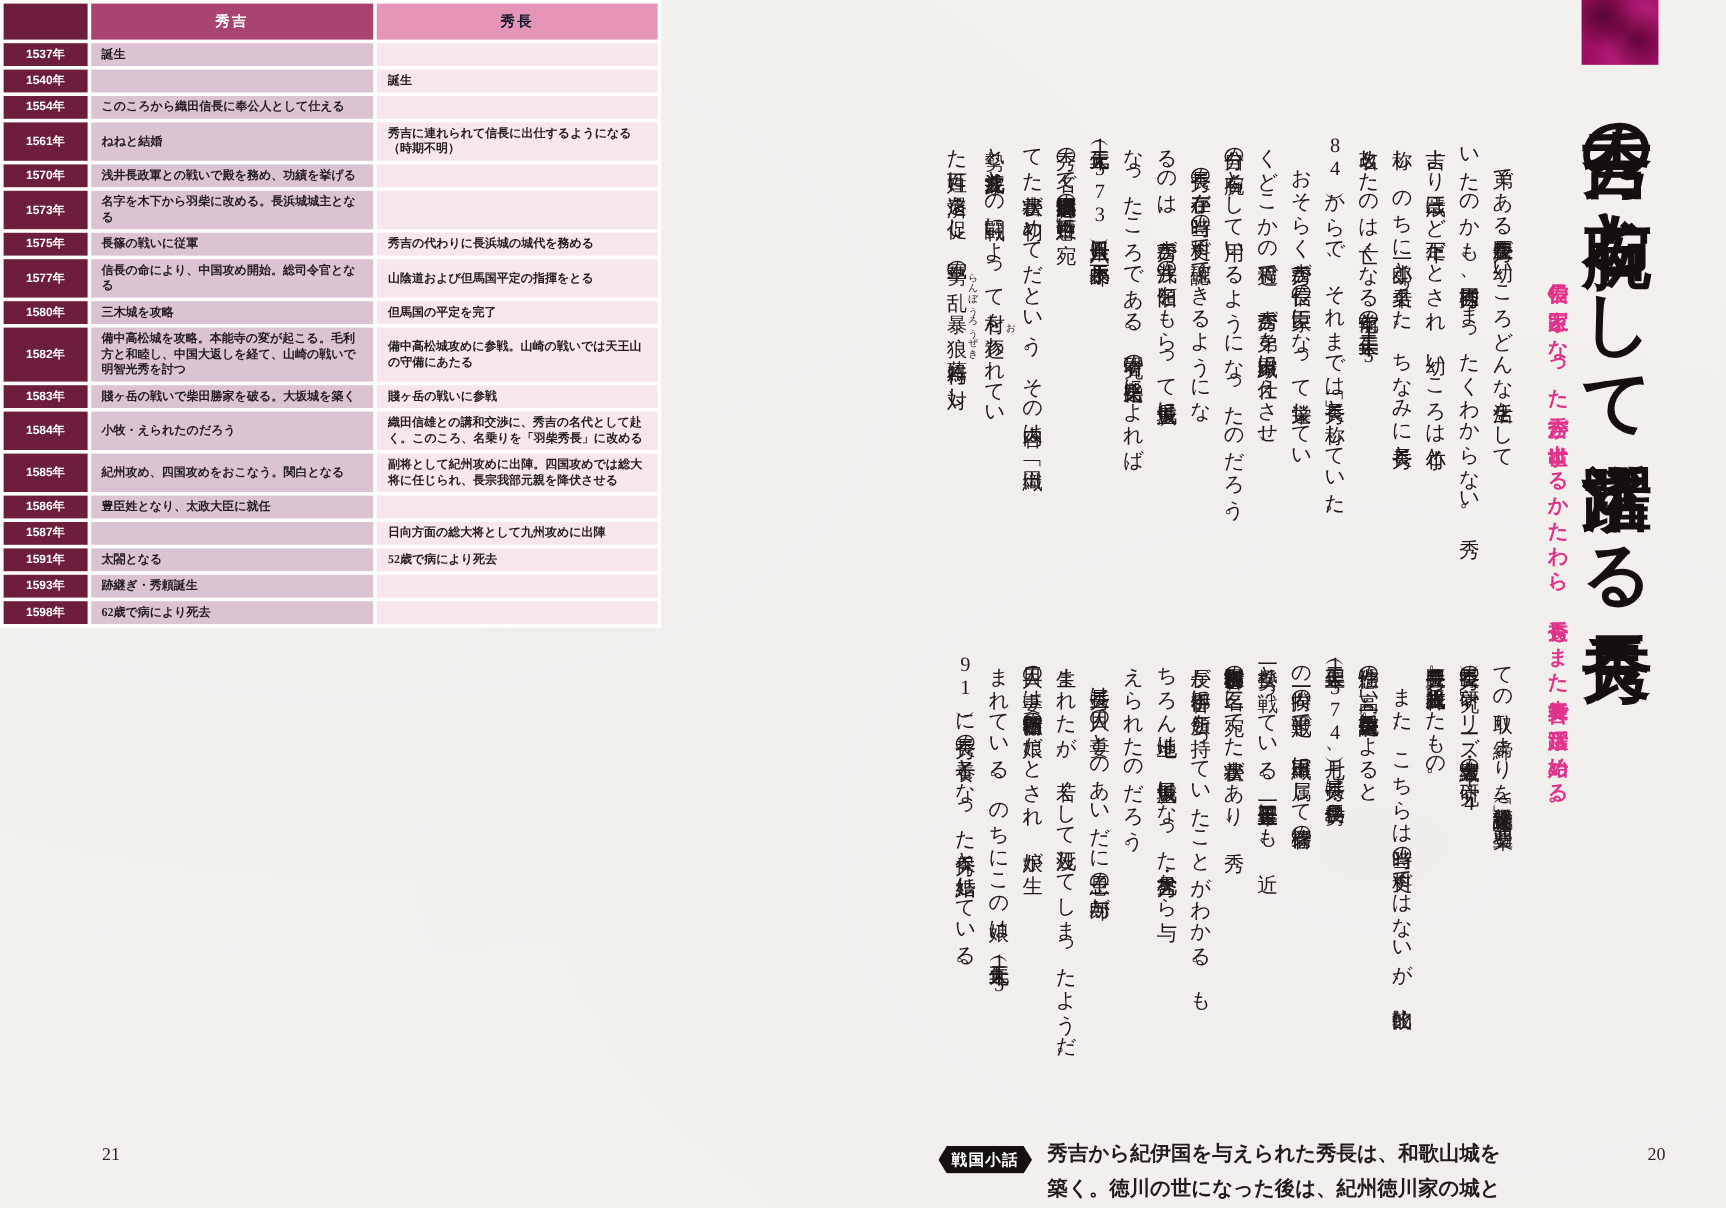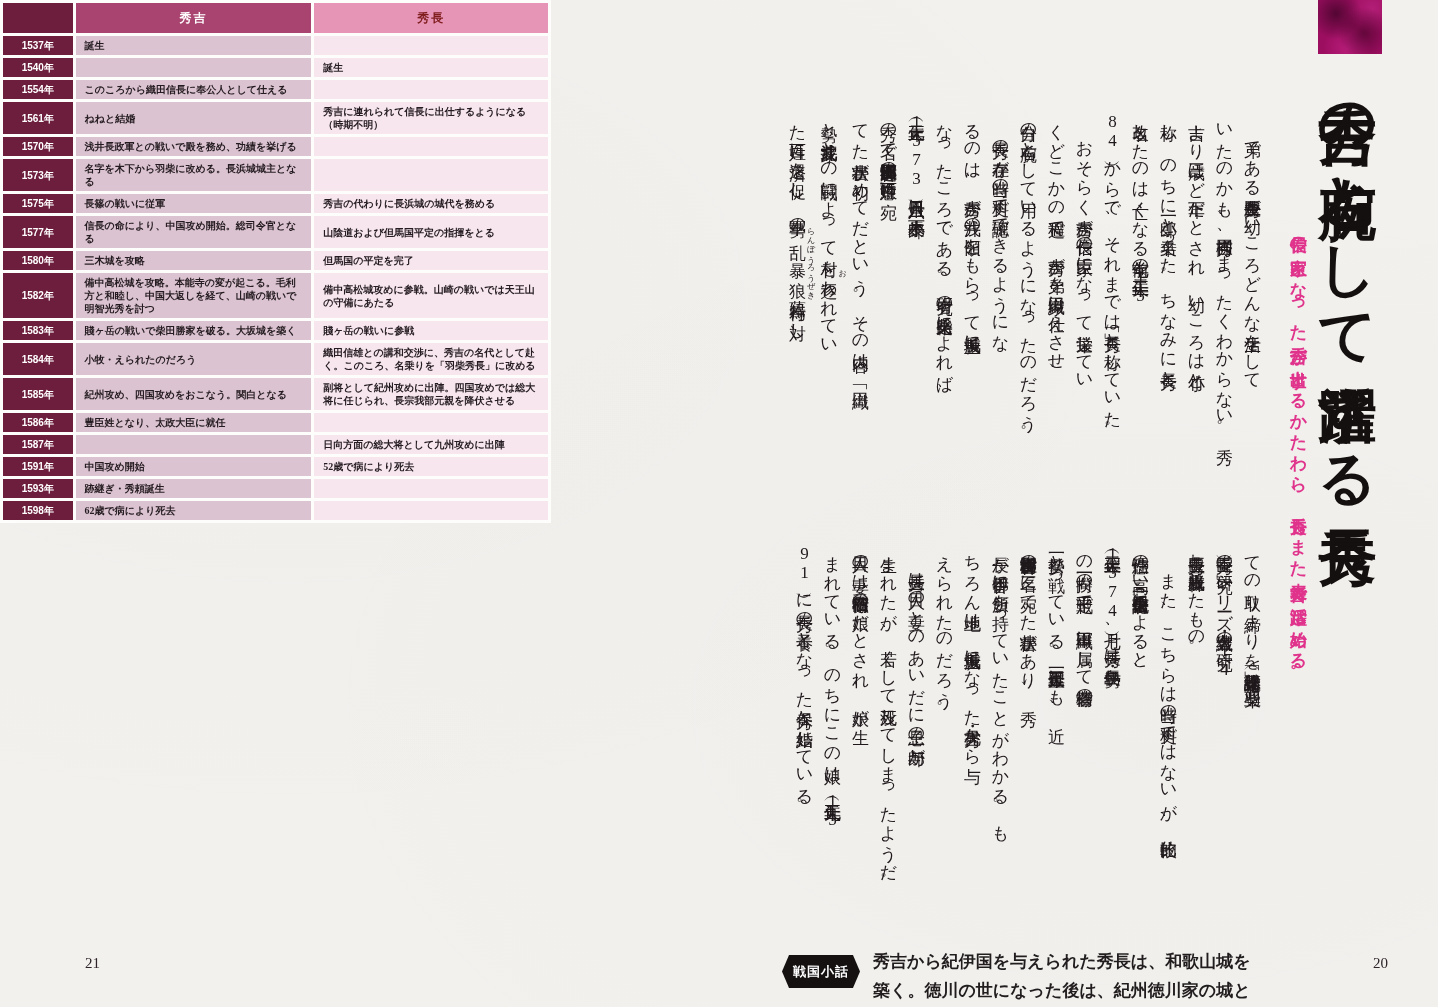--- a/index.html
+++ b/index.html
@@ -34,21 +34,21 @@
 
   
   .timeline-wrap { position:absolute; left:85; top:84; width:551px; }
   table.timeline { width:551px; border-collapse:separate; border-spacing:3px; background:#fdfdfc; }
   table.timeline col.c-year { width:70px; }
   table.timeline col.c-hideyoshi { width:240px; }
   table.timeline col.c-hidenaga { width:238px; }
   table.timeline th { height:30px; font-size:12px; font-weight:700; text-align:center; letter-spacing:2px; }
   th.year-h   { background:var(--year-bg,#6d1e3c); }
   th.hideyoshi-h { background:var(--hideyoshi-header-bg,#a8446f); color:#fff; }
-  th.hidenaga-h  { background:var(--hidenaga-header-bg,#e795b7); color:#7f1d1d; }
+  th.hidenaga-h  { background:var(--hidenaga-header-bg,#e795b7); color:#0f172a; }
   table.timeline td { font-size:10px; line-height:1.3; padding:3px 9px; vertical-align:middle; }
   td.year { background:var(--year-bg,#6d1e3c); color:#fff; text-align:center;
     font-family:"Liberation Sans","DejaVu Sans",sans-serif; font-weight:700; font-size:15px; white-space:nowrap; }
   td.hideyoshi { background:var(--hideyoshi-cell-bg,#dcc3d1); color:#241c20; font-weight:600; }
   td.hidenaga  { background:var(--hidenaga-cell-bg,#f7e6ee); color:#241c20; font-weight:600; }
 
   .page-num { position:absolute; font-size:15px; color:#2c2428; font-family:"Liberation Serif",serif; }
   .page-num.pn-left { left:85px; top:955px; }
   .page-num.pn-right { left:1373px; top:955px; }
 
@@ -70,21 +70,21 @@
 
   .body-block { position:absolute; right:172px; font-size:17px; color:#1f191c;
     font-family:"Liberation Serif","DejaVu Serif",serif; }
   .body-block p { line-height:28px; margin:0; }
   .body-block ruby rt { font-size:8px; letter-spacing:0; }
   .block-upper { top:112px; height:436px; }
   .block-lower { top:544px; height:410px; }
 
   
   .footnote { position:absolute; left:782px; top:948px; width:478px; display:flex; gap:13px; align-items:flex-start; }
-  .footnote-badge { flex:0 0 auto; margin-top:7px; width:78px; height:33px; background:#141110; color:#fff;
+  .footnote-badge { flex:0 0 auto; margin-top:7px; width:78px; height:23px; background:#141110; color:#fff;
     display:flex; align-items:center; justify-content:center;
     font-family:"Liberation Sans",sans-serif; font-size:13px; font-weight:700; letter-spacing:1px;
     clip-path:polygon(0 50%, 9% 0, 91% 0, 100% 50%, 91% 100%, 9% 100%); }
   .footnote-text { font-family:"Liberation Sans","DejaVu Sans",sans-serif; font-size:17px; font-weight:700;
     line-height:1.7; color:#211d1f; width:385px; }
 </style>
 </head>
 <body>
 
 <div class="spread">
@@ -194,21 +194,21 @@
               <td class="hideyoshi">豊臣姓となり、太政大臣に就任</td>
               <td class="hidenaga"></td>
             </tr>
             <tr>
               <td class="year">1587年</td>
               <td class="hideyoshi"></td>
               <td class="hidenaga">日向方面の総大将として九州攻めに出陣</td>
             </tr>
             <tr>
               <td class="year">1591年</td>
-              <td class="hideyoshi">中国攻め開始</td>
+              <td class="hideyoshi">太閤となる</td>
               <td class="hidenaga">52歳で病により死去</td>
             </tr>
             <tr>
               <td class="year">1593年</td>
               <td class="hideyoshi">跡継ぎ・秀頼誕生</td>
               <td class="hidenaga"></td>
             </tr>
             <tr>
               <td class="year">1598年</td>
               <td class="hideyoshi">62歳で病により死去</td>

